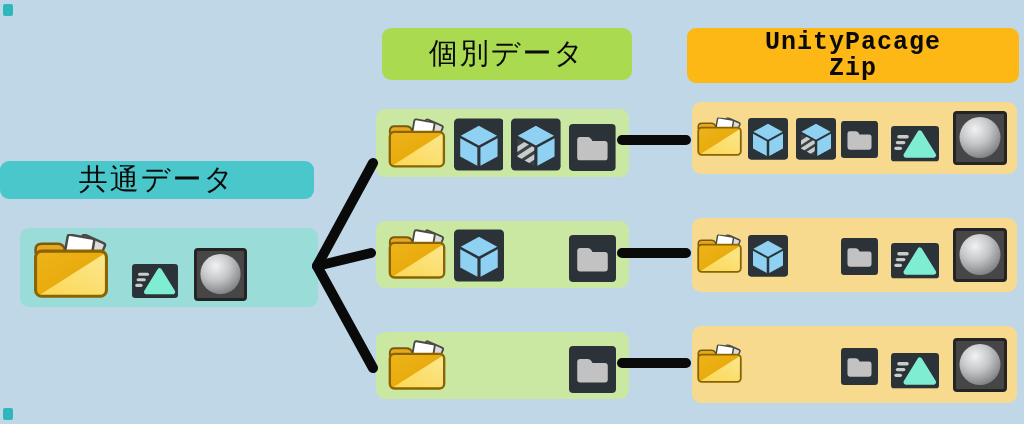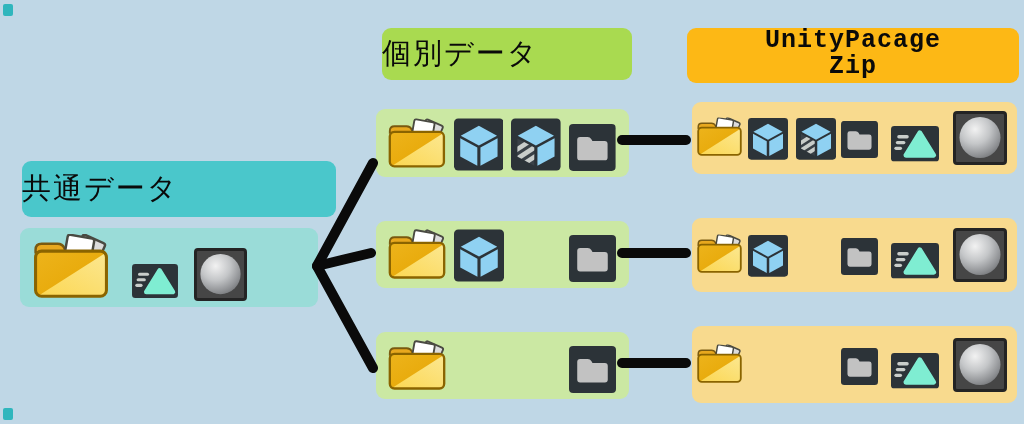--- a/index.html
+++ b/index.html
@@ -5,24 +5,24 @@
   * { margin:0; padding:0; box-sizing:border-box; }
   html,body { width:1024px; height:424px; }
   body {
     font-family:"DejaVu Sans","Liberation Sans",sans-serif;
     background:#BFD7E6; position:relative; overflow:hidden;
   }
   .canvas { position:absolute; left:0; top:0; width:1024px; height:424px; }
   .connectors { position:absolute; left:0; top:0; z-index:3; pointer-events:none; }
   .hdr {
     position:absolute; border-radius:9px; display:flex; align-items:center;
-    color:#0a0a0a; z-index:2;
+    justify-content:center; color:#0a0a0a; z-index:2;
   }
   .hdr.jp { font-size:29px; letter-spacing:2px; font-weight:500; }
-  #common-header { left:22px; top:161px; width:314px; height:56px; background:#4AC7CB;font-family:Liberation Mono, monospace; }
+  #common-header { left:0; top:161px; width:314px; height:38px; background:#4AC7CB;font-family:Liberation Mono, monospace; }
   #individual-header { left:382px; top:28px; width:250px; height:52px; background:#A9DA50; }
   #package-header {
     left:687px; top:28px; width:332px; height:55px; background:#FDB815;
     flex-direction:column;
     font-family:"Liberation Mono","DejaVu Sans Mono",monospace;
     font-weight:bold; font-size:25px; line-height:26px; letter-spacing:1px;
   }
   .box { position:absolute; border-radius:9px; z-index:2; }
   #common-box {
     left:20px; top:228px; width:298px; height:79px; background:#9ADCD8;

